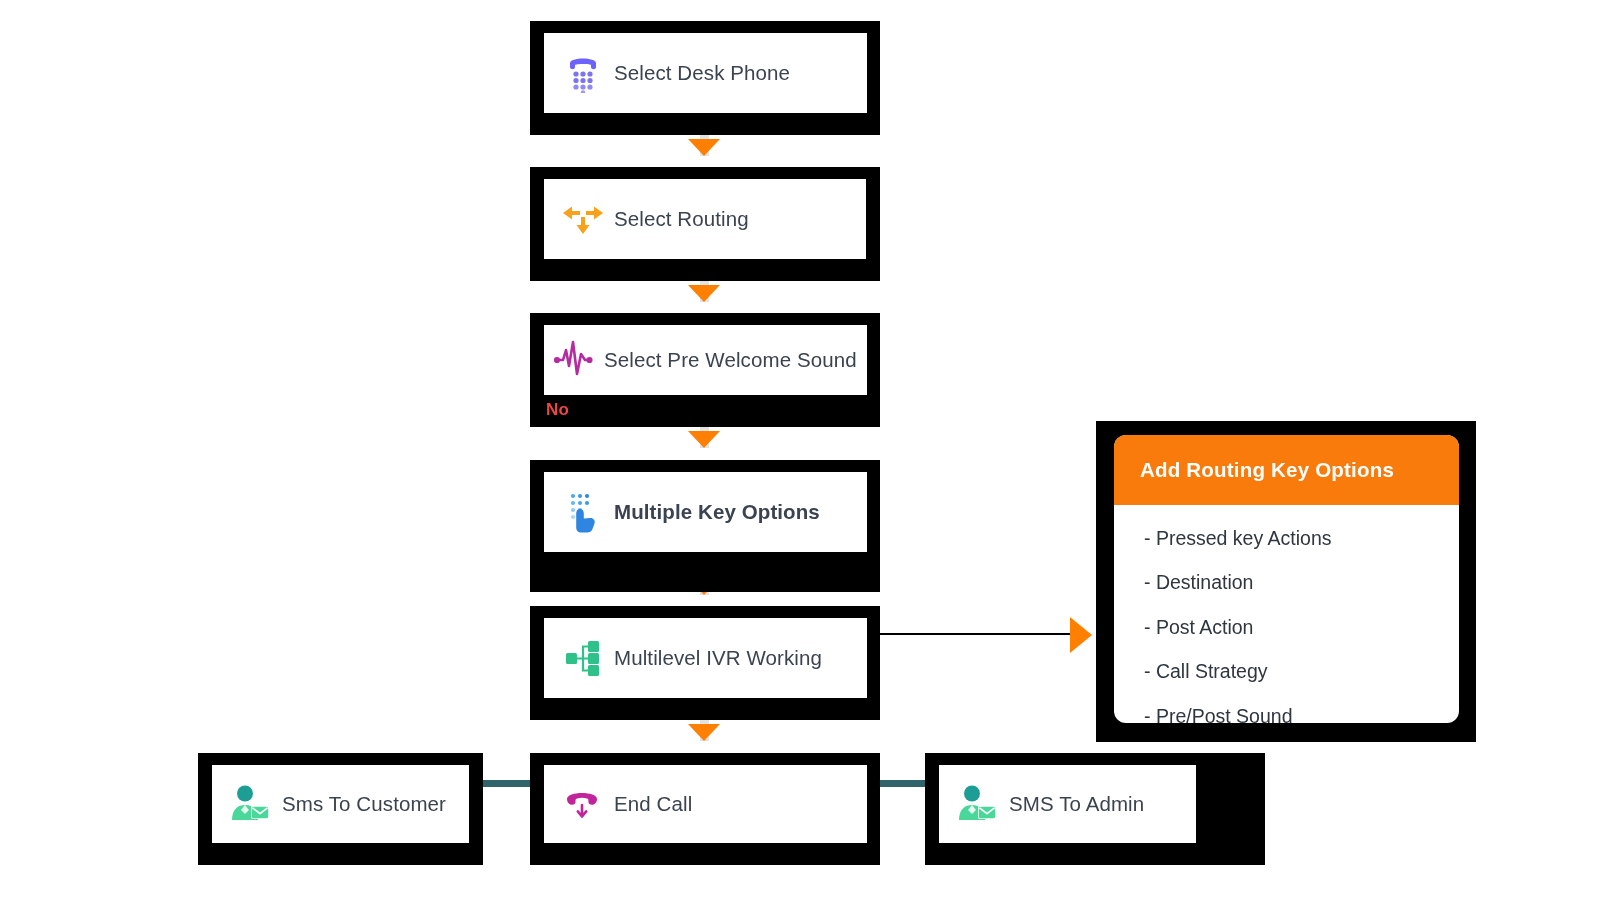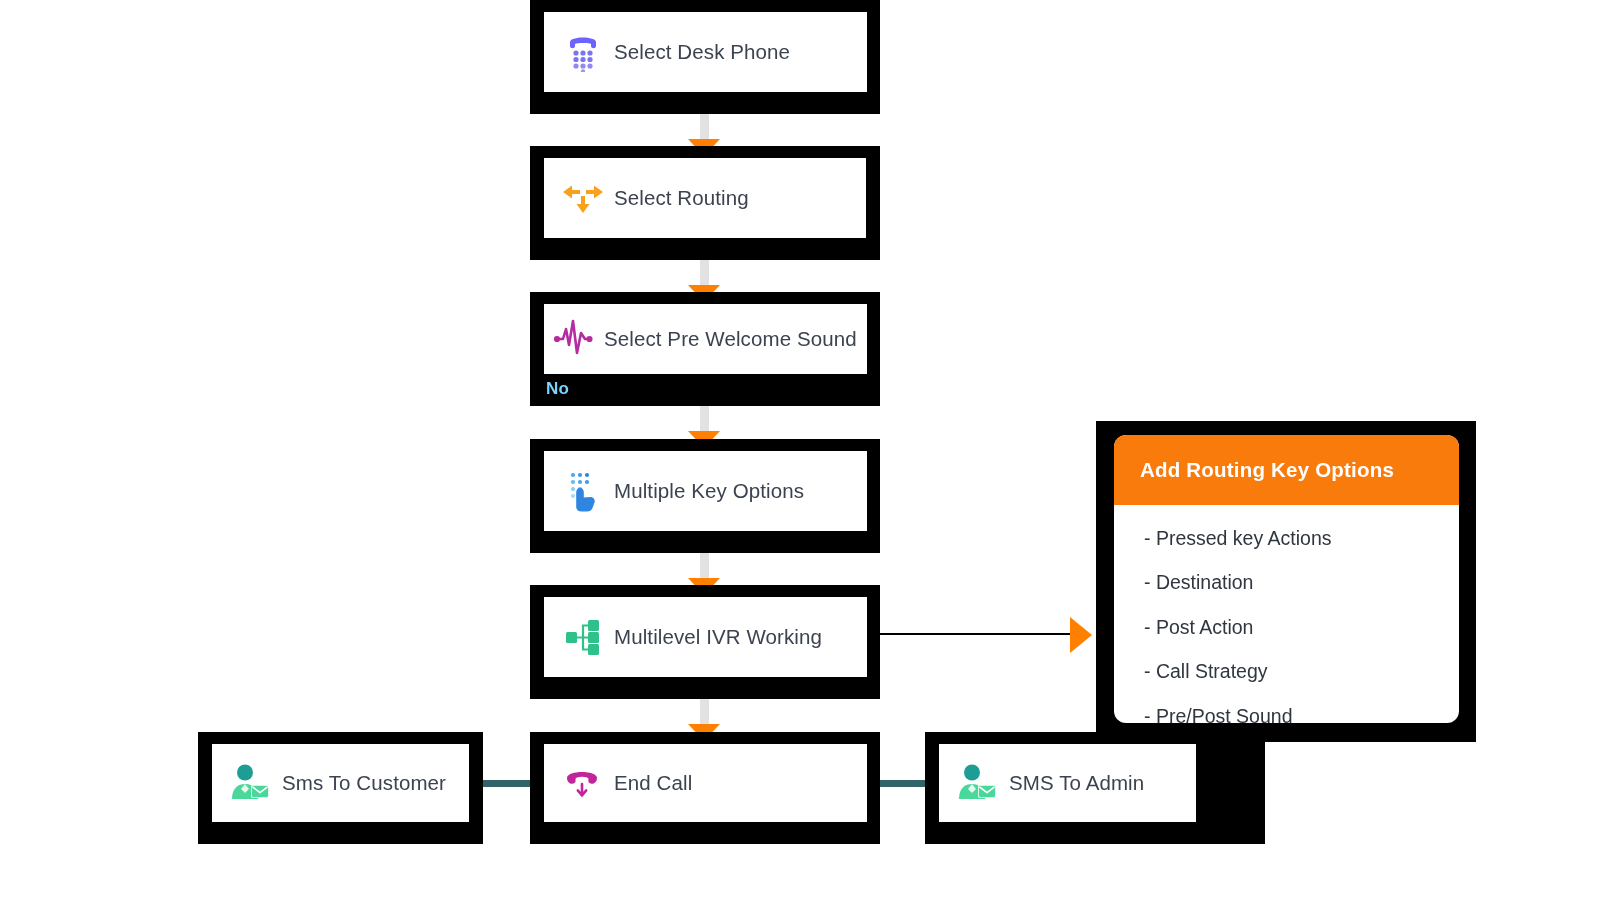--- a/index.html
+++ b/index.html
@@ -21,20 +21,21 @@
     top: 0;
     width: 1600px;
     height: 919px;
   }
 
   
   .node {
     position: absolute;
     background: #000000;
     box-sizing: border-box;
+    margin-top: 21px;
   }
   .node-inner {
     position: absolute;
     background: #ffffff;
     box-sizing: border-box;
     display: flex;
     align-items: center;
     padding-left: 18px;
   }
   .node-icon {
@@ -51,21 +52,21 @@
     font-size: 20.5px;
     color: #3b4350;
     letter-spacing: 0.1px;
     white-space: nowrap;
     line-height: 1.2;
   }
 
   
   .branch-tag {
     position: absolute;
-    color: #7dd3fc;
+    color: #ef4444;
     font-size: 17px;
     font-weight: bold;
     line-height: 1;
     letter-spacing: 0.2px;
   }
 
   
   .v-line {
     position: absolute;
     width: 9px;
@@ -229,21 +230,21 @@
           <polyline points="6,20 11,20 14,10 17,26 21,2 25,34 29,14 33,20 37,20" fill="none" stroke="#b52ba0" stroke-width="2.6" stroke-linejoin="round" stroke-linecap="round"></polyline>
           <circle cx="5" cy="20" r="3.1" fill="#b52ba0"></circle>
           <circle cx="37.5" cy="20" r="3.1" fill="#b52ba0"></circle>
         </svg>
       </span>
       <span class="node-label">Select Pre Welcome Sound</span>
     </div>
     <span class="branch-tag" style="left:16px; top:88px;">No</span>
   </div>
 
-  <div class="node" style="left:530px; top:439px; width:350px; height:114px;">
+  <div class="node" style="left:530px; top:439px; width:350px; height:132px;font-weight:bold;">
     <div class="node-inner" style="left:14px; top:12px; width:323px; height:80px;">
       <span class="node-icon">
         <svg width="40" height="42" viewBox="0 0 40 42">
           <circle cx="10" cy="5" r="2.1" fill="#4aa8ef"></circle>
           <circle cx="17" cy="5" r="2.1" fill="#3d9ae9"></circle>
           <circle cx="24" cy="5" r="2.1" fill="#2f86e0"></circle>
           <circle cx="10" cy="12" r="2.1" fill="#64b7f3"></circle>
           <circle cx="17" cy="12" r="2.1" fill="#4aa8ef"></circle>
           <circle cx="24" cy="12" r="2.1" fill="#3d9ae9"></circle>
           <circle cx="10" cy="19" r="2.1" fill="#8cccf7"></circle>

